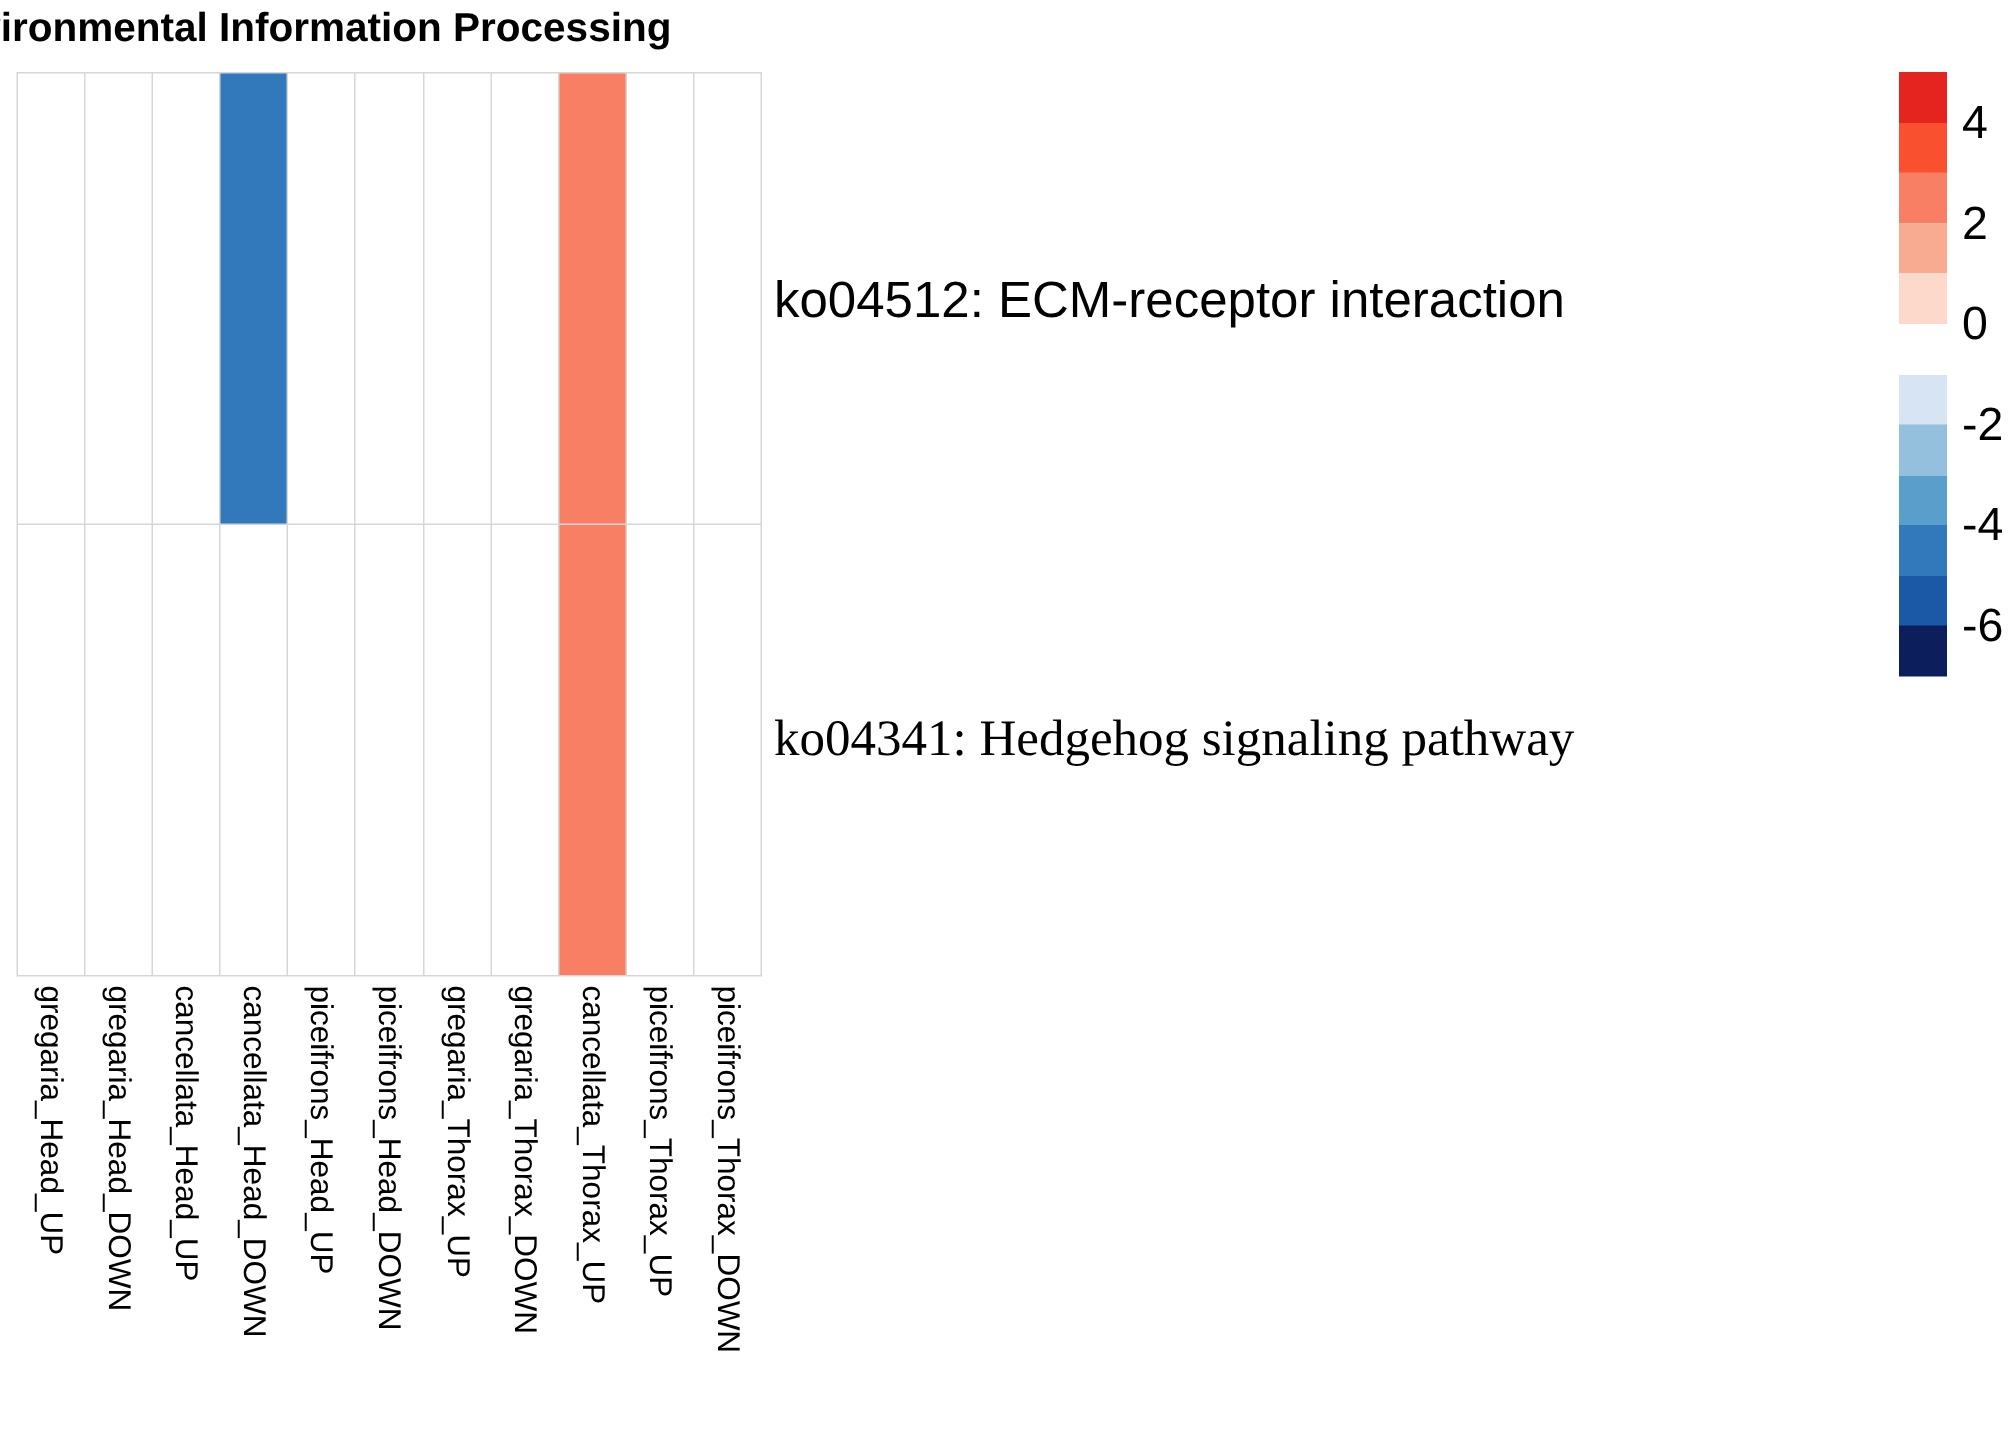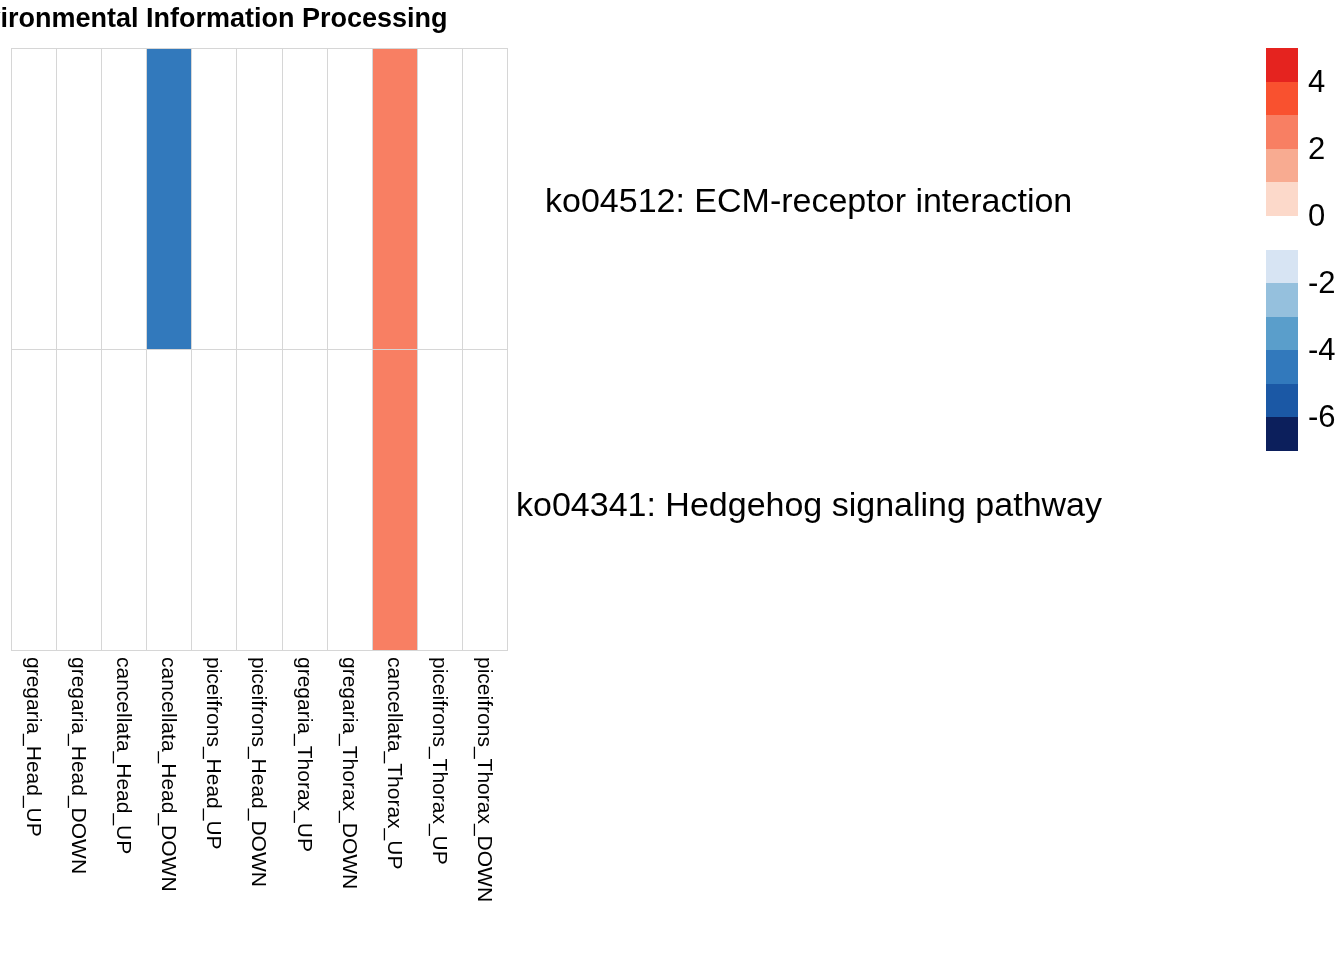--- a/index.html
+++ b/index.html
@@ -83,22 +83,22 @@
 
   
   .row-label {
     position: absolute;
     left: 516px;
     font-size: 34px;
     line-height: 40px;
     white-space: nowrap;
     color: #000000;
   }
-  .row-label.r0 { top: 180px; margin-left: 29px; }
-  .row-label.r1 { top: 484px; }
+  .row-label.r0 { top: 180px; }
+  .row-label.r1 { top: 473px; font-family: Liberation Serif, serif; }
 
   
   .legend {
     position: absolute;
     left: 1266px;
     top: 48px;
     width: 32px;
     height: 403px;
   }
   .legend-band {

